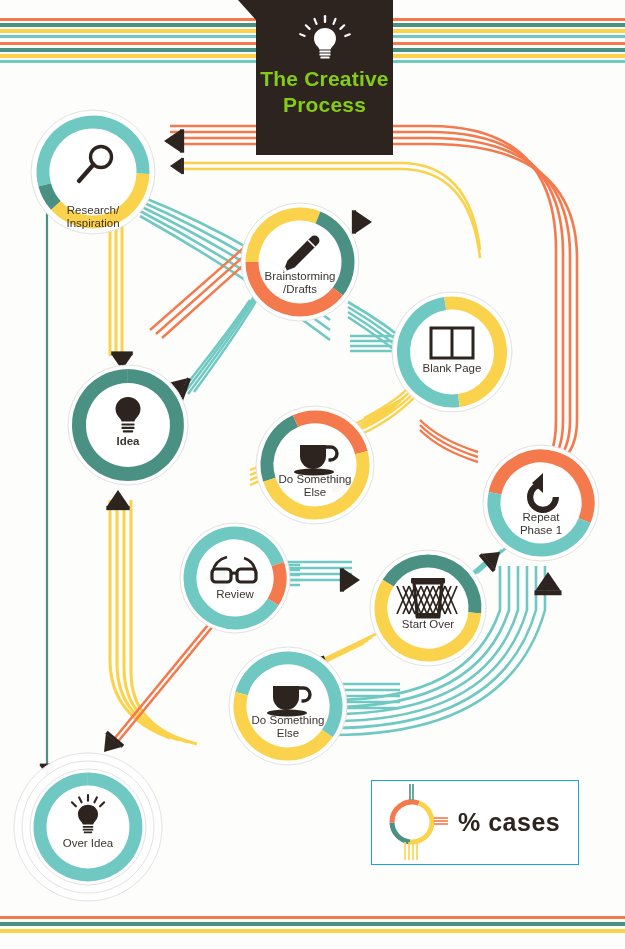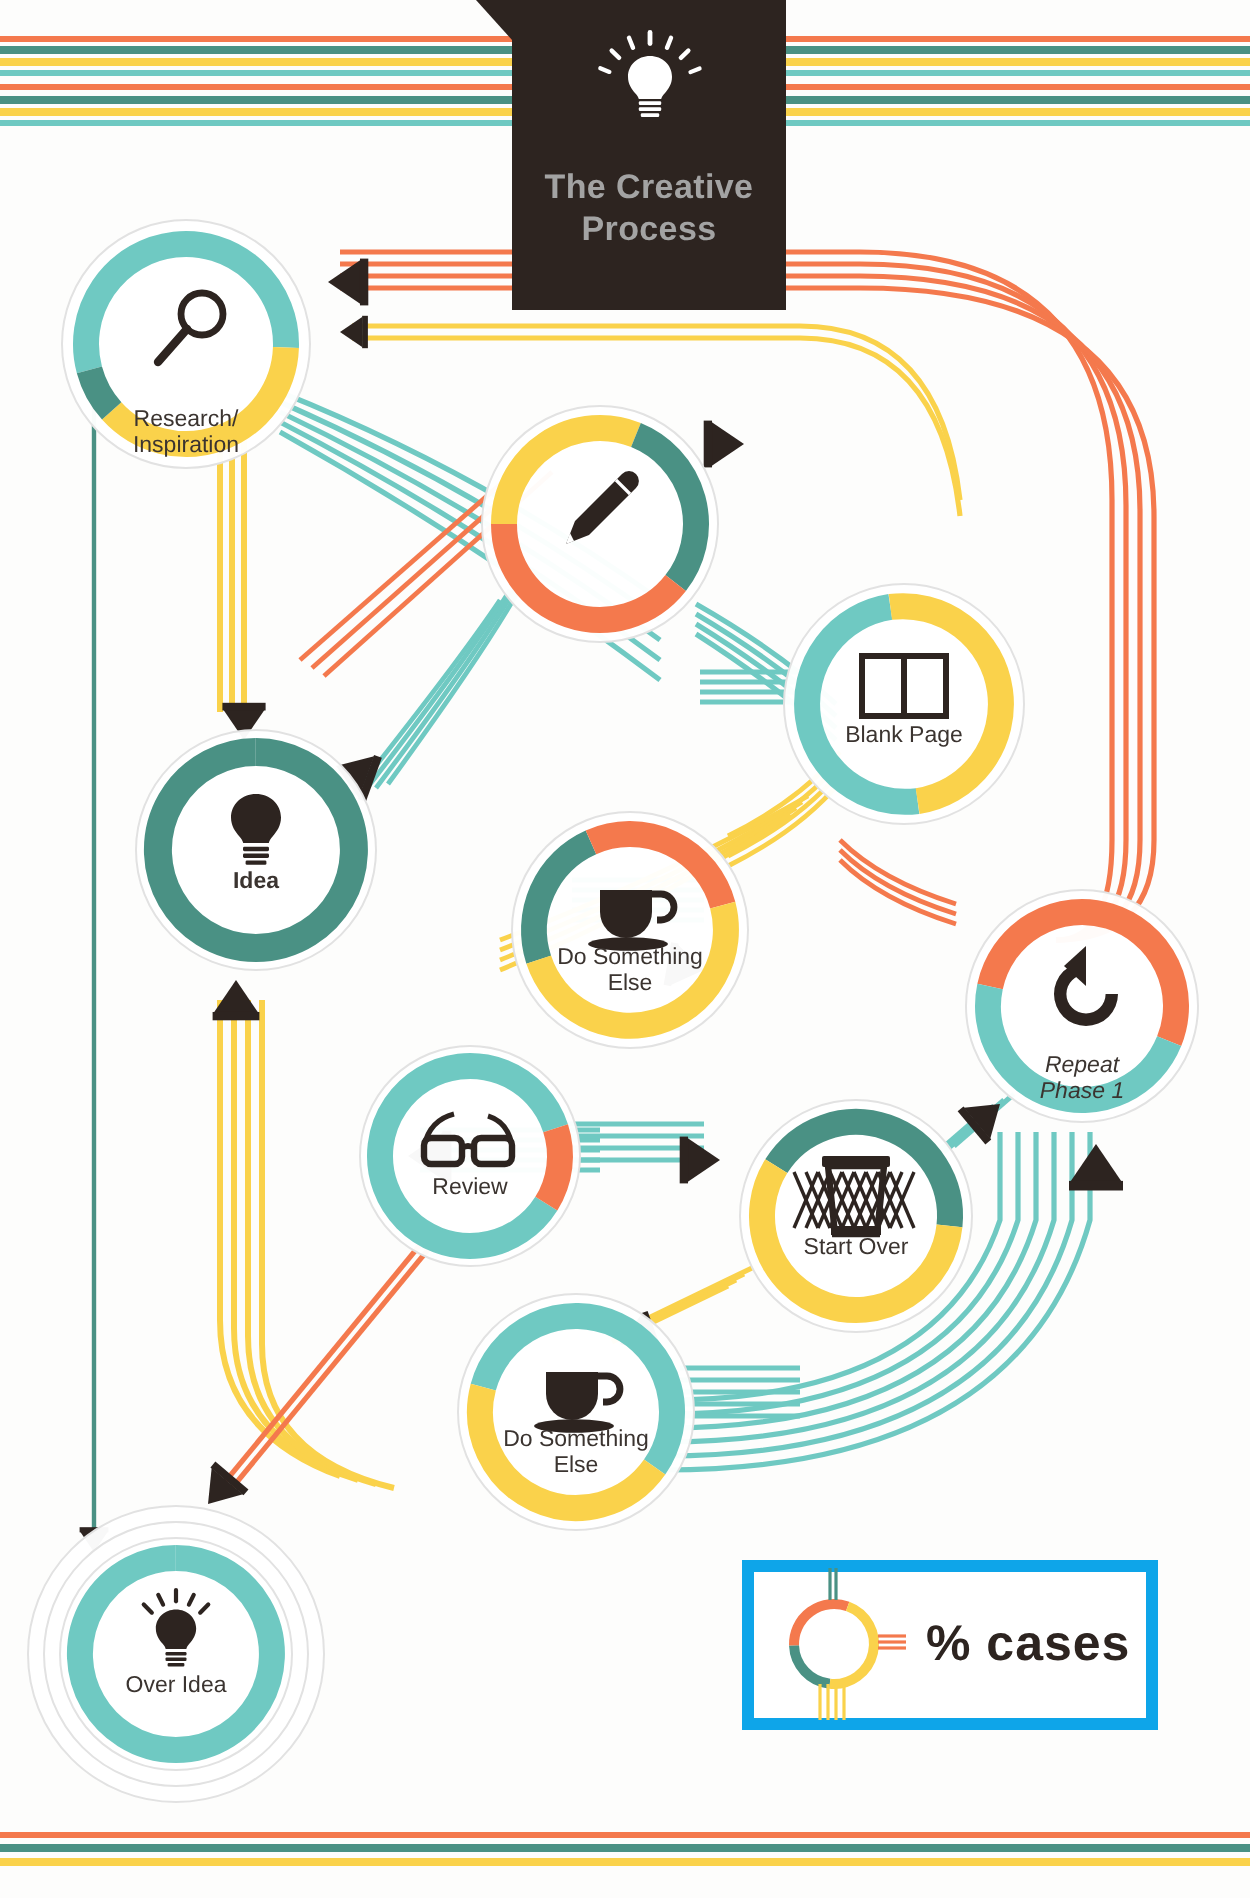--- a/index.html
+++ b/index.html
@@ -33,26 +33,26 @@
     background: #2d2420;
     z-index: 40;
     display: flex;
     flex-direction: column;
     align-items: center;
     justify-content: flex-start;
     padding-top: 14px;
   }
   #title-card .bulb-wrap { width: 56px; height: 52px; }
   #title-text {
-    color: #a3a3a3;
-    font-size: 17px;
+    color: #84cc16;
+    font-size: 21px;
     font-weight: bold;
     line-height: 1.22;
     text-align: center;
-    margin-top: 18px;
+    margin-top: 0;
     letter-spacing: .2px;
   }
   #title-corner {
     position: absolute;
     left: 238px; top: 0px;
     width: 0; height: 0;
     border-left: 18px solid transparent;
     border-top: 20px solid #2d2420;
     z-index: 41;
   }
@@ -72,21 +72,21 @@
     line-height: 1.15;
     pointer-events: none;
     white-space: pre-line;
   }
 
   
   #legend-box {
     position: absolute;
     left: 371px; top: 780px;
     width: 208px; height: 85px;
-    border: 6px solid #0ea5e9;
+    border: 1px solid #0ea5e9;
     background: #ffffff;
     z-index: 35;
     display: flex;
     align-items: center;
   }
   #legend-ring-wrap { width: 86px; height: 85px; position: relative; }
   #legend-label {
     font-size: 25px;
     font-weight: bold;
     color: #2d2420;
@@ -281,20 +281,22 @@
           <path d="M 82.98 20.50 A 48 48 0 0 1 102.82 94.55" fill="none" stroke="#4A9184" stroke-width="13"></path>
           <path d="M 102.82 94.55 A 48 48 0 0 1 17.00 65.00" fill="none" stroke="#F4794D" stroke-width="13"></path>
           <svg x="42" y="35" width="46" height="46" viewBox="0 0 46 46" overflow="visible">
             <g fill="#2d2420">
               <path d="M6 40 L10.5 28.5 L34 5 A4 4 0 0 1 41 12 L17.5 35.5 Z"></path>
               <path d="M6 40 L10 38.5 L8 34.5 Z" fill="#fff"></path>
               <line x1="31" y1="8" x2="38" y2="15" stroke="#fff" stroke-width="1.6"></line>
             </g>
           </svg>
         </svg>
+        <div class="node-label" style="top: 73px;">Brainstorming
+/Drafts</div>
       </div>
       <div class="node" style="left: 386px; top: 286px; width: 132px; height: 132px;">
         <svg width="132" height="132" viewBox="0 0 132 132">
           <circle cx="66" cy="66" r="60" fill="#ffffff" opacity="0.97"></circle>
           <circle cx="66" cy="66" r="60" fill="none" stroke="#e2e2e2" stroke-width="1"></circle>
           <path d="M 72.82 114.52 A 49 49 0 0 1 59.18 17.48" fill="none" stroke="#6FC9C2" stroke-width="13"></path>
           <path d="M 59.18 17.48 A 49 49 0 0 1 72.82 114.52" fill="none" stroke="#FAD24B" stroke-width="13"></path>
           <svg x="41" y="34" width="50" height="46" viewBox="0 0 50 46" overflow="visible">
             <g fill="#2d2420">
               <rect x="4" y="8" width="42" height="30" fill="none" stroke="#2d2420" stroke-width="3"></rect>
@@ -344,21 +346,21 @@
           <circle cx="64" cy="64" r="58" fill="none" stroke="#e2e2e2" stroke-width="1"></circle>
           <path d="M 18.03 54.23 A 47 47 0 1 1 107.58 81.61" fill="none" stroke="#F4794D" stroke-width="13"></path>
           <path d="M 107.58 81.61 A 47 47 0 0 1 18.03 54.23" fill="none" stroke="#6FC9C2" stroke-width="13"></path>
           <svg x="41" y="33" width="46" height="44" viewBox="0 0 46 44" overflow="visible">
             <g fill="#2d2420">
               <path d="M25 9 A16 16 0 1 0 41 25 h-6.2 A9.8 9.8 0 1 1 25 15.2 Z"></path>
               <path d="M25 1 L25 21 L14 11 Z"></path>
             </g>
           </svg>
         </svg>
-        <div class="node-label" style="top: 88px; font-style: italic;">Repeat
+        <div class="node-label" style="top: 72px;">Repeat
 Phase 1</div>
       </div>
       <div class="node" style="left: 174px; top: 517px; width: 122px; height: 122px; text-decoration: underline;">
         <svg width="122" height="122" viewBox="0 0 122 122">
           <circle cx="61" cy="61" r="55" fill="#ffffff" opacity="0.97"></circle>
           <circle cx="61" cy="61" r="55" fill="none" stroke="#e2e2e2" stroke-width="1"></circle>
           <path d="M 99.16 84.85 A 45 45 0 1 1 103.80 47.09" fill="none" stroke="#6FC9C2" stroke-width="13"></path>
           <path d="M 103.80 47.09 A 45 45 0 0 1 99.16 84.85" fill="none" stroke="#F4794D" stroke-width="13"></path>
           <svg x="36" y="35" width="50" height="34" viewBox="0 0 50 34" overflow="visible">
             <g fill="#2d2420">

